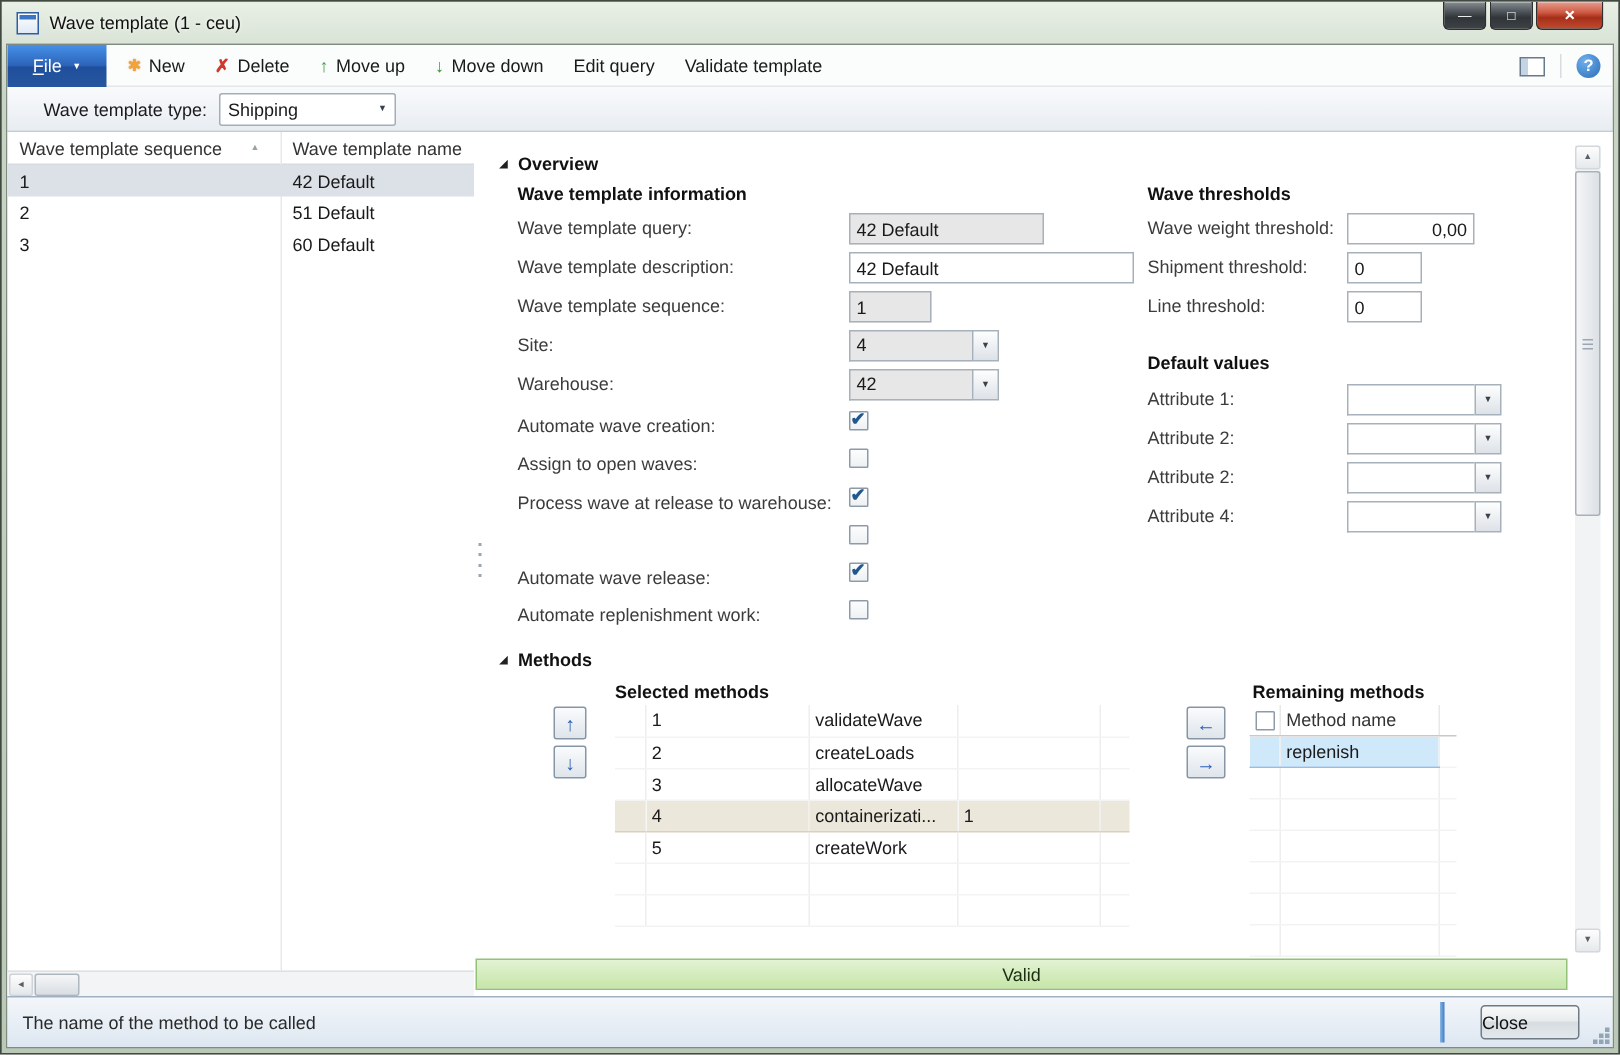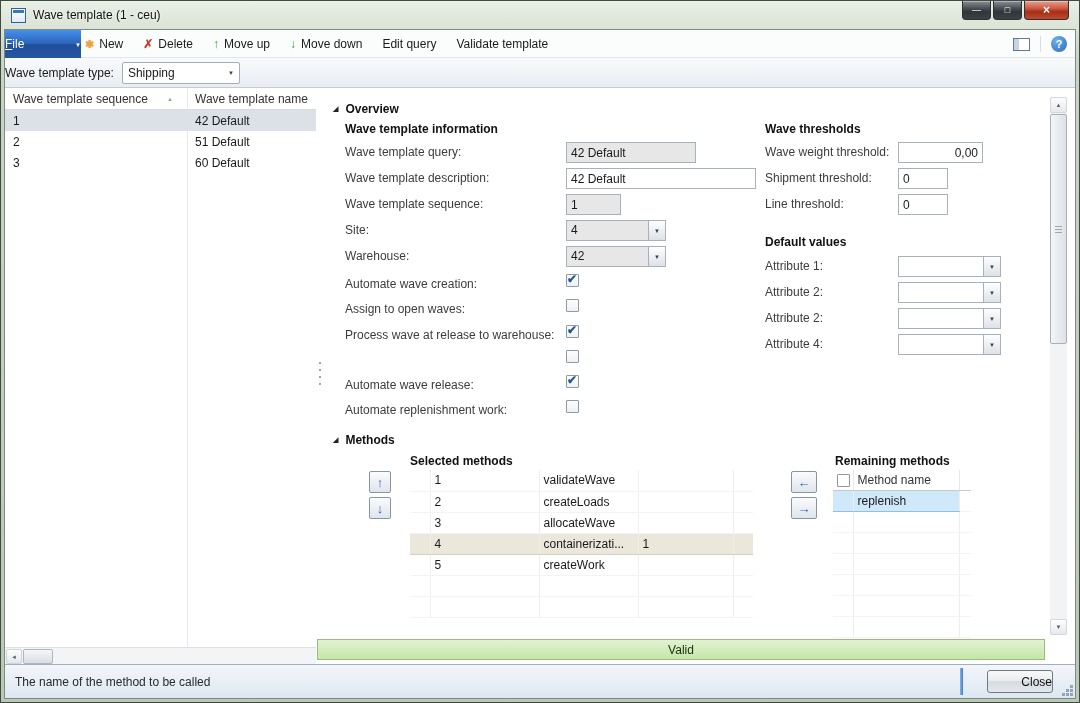--- a/index.html
+++ b/index.html
@@ -8,34 +8,34 @@
 .window{position:relative;width:1080px;height:703px;border:1px solid #404a41;background:linear-gradient(180deg,#e9f0e6,#c8d4c4 60px,#bac8b6);overflow:hidden}
 .titlebar{position:absolute;top:0;left:0;right:0;height:28px;display:flex;align-items:center;padding:0 10px;gap:7px}
 .app-icon{width:15px;height:15px;border:1px solid #2f5f9e;background:linear-gradient(#fff,#dfe9f5);position:relative;flex:0 0 auto}
 .app-icon::after{content:"";position:absolute;left:1px;right:1px;top:1px;height:3px;background:#3a76c4}
 .title-text{font-size:12px;color:#10120f;text-shadow:0 0 3px #fff}
 .winbtns{position:absolute;top:0;right:10px;display:flex;gap:2px}
 .wbtn{min-width:29px;height:19px;padding:0 2px;border:1px solid #2f2f2f;border-top:none;border-radius:0 0 4px 4px;background:linear-gradient(#8a9195,#4a5156 40%,#2f3538 60%,#3c4246);color:#fff;display:flex;align-items:center;justify-content:center;font-size:9px;box-shadow:inset 0 1px 0 rgba(255,255,255,.35)}
 .wbtn.close{min-width:45px;background:linear-gradient(#e6a093,#cf5b44 40%,#a52e17 60%,#c04a30);font-size:12px;font-weight:bold}
 .app{position:absolute;top:28px;left:3px;right:3px;bottom:3px;background:#fff;border:1px solid #7f8b80}
 .toolbar{position:absolute;top:0;left:0;right:0;height:28px;background:#fbfcfc;border-bottom:1px solid #e4e7ea}
-.file-btn{position:absolute;left:0;top:0;width:76px;height:28px;background:linear-gradient(#4690e8,#2b62b8 50%,#1f4f9c 52%,#27569f);color:#fff;display:flex;align-items:center;justify-content:space-between;gap:7px}
+.file-btn{position:absolute;left:0;top:0;width:66px;height:28px;background:linear-gradient(#4690e8,#2b62b8 50%,#1f4f9c 52%,#27569f);color:#fff;display:flex;align-items:center;justify-content:center;gap:7px}
 .file-btn .u{text-decoration:underline}
 .fdrop{font-size:6px;margin-top:2px}
 .titems{position:absolute;left:80px;top:0;height:28px;display:flex;align-items:center;gap:20px}
 .titem{display:flex;align-items:center;gap:5px;white-space:nowrap}
 .ticon{font-size:11px;line-height:1}
 .icon-new{color:#f2a33c;text-shadow:0 0 1px #c87d1a}
 .icon-del{color:#d03a2a;font-weight:bold;font-size:12px}
 .icon-up,.icon-down{color:#3d9b3d;font-weight:bold;font-size:12px}
 .tright{position:absolute;right:8px;top:0;height:28px;display:flex;align-items:center;gap:10px}
 .layout-icon{width:17px;height:13px;border:1px solid #68798a;background:linear-gradient(to right,#c3d4e6 5px,#fff 5px)}
 .tsep{width:1px;height:16px;background:#d8dce0}
 .help-icon{width:16px;height:16px;border-radius:50%;background:radial-gradient(circle at 35% 30%,#6fb0ec,#2b6cb8);color:#fff;font-weight:bold;font-size:11px;display:flex;align-items:center;justify-content:center}
-.filterbar{position:absolute;top:28px;left:0;right:0;height:30px;background:linear-gradient(#f9fafc,#e8edf2);border-bottom:1px solid #c2ccd6;display:flex;align-items:center;gap:8px;padding-left:0}
+.filterbar{position:absolute;top:28px;left:0;right:0;height:30px;background:linear-gradient(#f9fafc,#e8edf2);border-bottom:1px solid #c2ccd6;display:flex;align-items:center;gap:8px;padding-left:24px}
 .fcombo{width:118px;height:22px;border:1px solid #a3aeb9;border-radius:2px;background:#fff;display:flex;align-items:center;justify-content:space-between;padding:0 5px}
 .darr{font-size:6px;color:#39424b}
 .main{position:absolute;top:58px;left:0;right:0;bottom:34px;background:#fff}
 .lpanel{position:absolute;left:0;top:0;width:336px;bottom:0;border-right:1px solid #cfd4d9}
 .lhead{position:absolute;top:0;left:0;right:0;height:22px;border-bottom:1px solid #d7dade;color:#333}
 .lhead .h1{position:absolute;left:8px;top:4px}
 .lhead .h2{position:absolute;left:190px;top:4px}
 .sorticon{position:absolute;left:162px;top:8px;font-size:6px;color:#98a0a8}
 .coldiv{position:absolute;left:182px;top:0;bottom:17px;width:1px;background:#e6e9ec}
 .lrows{position:absolute;top:22px;left:0;right:0}
@@ -70,21 +70,21 @@
 .mgrid td{height:21px;padding:0 4px;border-right:1px solid #eee;border-bottom:1px solid #f3f3f3;overflow:hidden;white-space:nowrap}
 .mgrid th:last-child,.mgrid td:last-child{border-right:none}
 tr.rowsel td{background:#ece7db;border-top:1px solid #d9d1bf;border-bottom:1px solid #d9d1bf}
 td.bsel{background:#cfe8fa;border-top:1px solid #8fc0e8;border-bottom:1px solid #8fc0e8}
 .validbar{position:absolute;left:312px;top:551px;width:728px;height:21px;border:1px solid #94c178;background:linear-gradient(#e2f2d2,#c6e6a9);display:flex;align-items:center;justify-content:center;color:#1c2e12}
 .vscroll{position:absolute;left:726px;top:9px;width:17px;height:538px;background:#f2f3f4}
 .vs-btn{position:absolute;left:0;width:17px;height:16px;background:linear-gradient(#fdfdfd,#e6e9ec);border:1px solid #d4d8dc;color:#5a6068;font-size:6px;display:flex;align-items:center;justify-content:center;border-radius:2px}
 .vthumb{position:absolute;left:0;top:17px;width:17px;height:230px;background:linear-gradient(90deg,#f5f6f7,#dce1e6);border:1px solid #a8b1ba;border-radius:2px}
 .vthumb::after{content:"";position:absolute;left:4px;right:4px;top:50%;height:1px;background:#9aa6b2;box-shadow:0 -3px #9aa6b2,0 3px #9aa6b2}
 .statusbar{position:absolute;left:0;right:0;bottom:0;height:34px;background:linear-gradient(#f3f6fa,#dde7f1);border-top:1px solid #9fb0c0;display:flex;align-items:center;padding:0 10px;color:#2a2a2a}
-.close-btn{position:absolute;right:22px;top:5px;width:66px;height:23px;border:1px solid #6f7a85;border-radius:3px;background:linear-gradient(#f8f9f9,#e9ecee 45%,#d7dce1 50%,#e3e8ec);display:flex;align-items:center;justify-content:flex-end;color:#111}
+.close-btn{position:absolute;right:22px;top:5px;width:66px;height:23px;border:1px solid #6f7a85;border-radius:3px;background:linear-gradient(#f8f9f9,#e9ecee 45%,#d7dce1 50%,#e3e8ec);display:flex;align-items:center;justify-content:flex-start;color:#111}
 .sdiv{position:absolute;right:112px;top:3px;bottom:3px;width:3px;background:linear-gradient(90deg,#89b6e4,#3f7cc4)}
 .grip{position:absolute;right:2px;bottom:2px;width:3px;height:3px;background:#93a5b5;box-shadow:-4px 0 #93a5b5,0 -4px #93a5b5,-8px 0 #93a5b5,-4px -4px #93a5b5,0 -8px #93a5b5}
 </style>
 </head>
 <body>
 
 <div class="window">
 
   <div class="titlebar">
     <span class="app-icon"></span>

